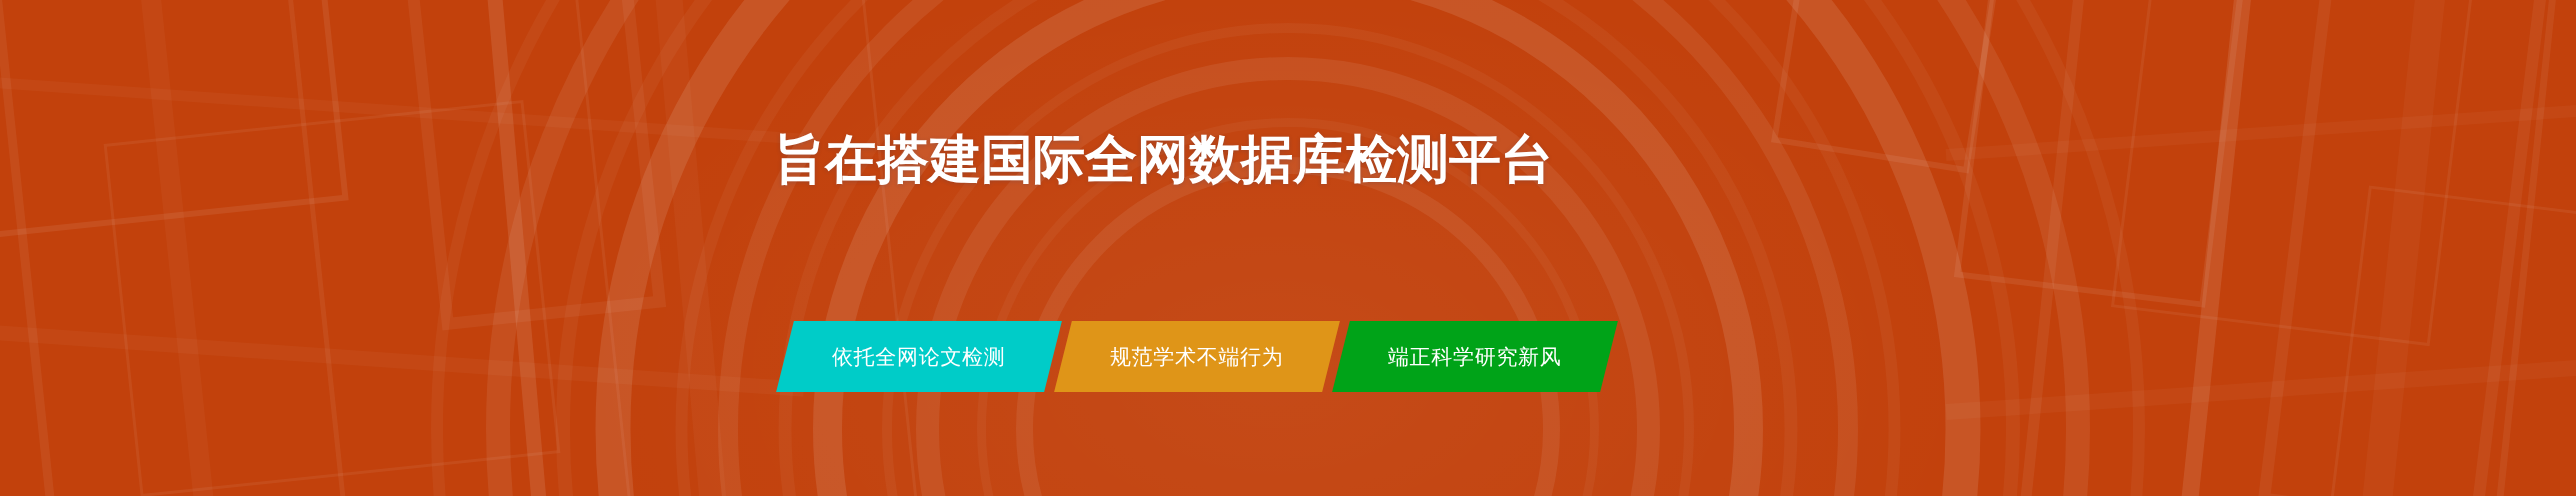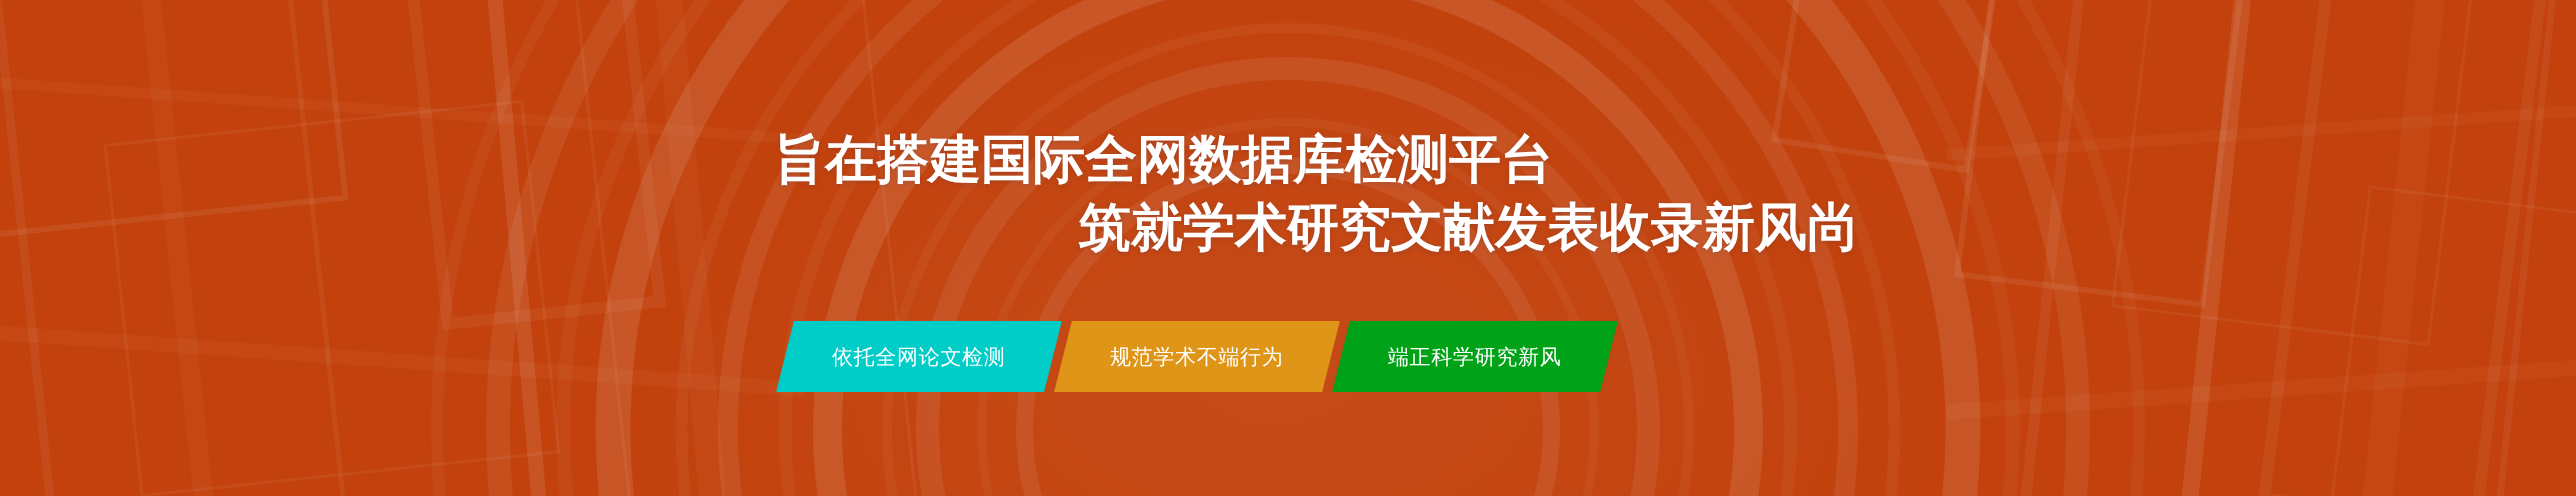--- a/index.html
+++ b/index.html
@@ -150,21 +150,20 @@
     <div class="streak c" style="left:-134px; top:101px;  width:939px;height:10.7px;  transform:rotate(4deg);"></div>
     <div class="streak c" style="left:-134px; top:349px;  width:939px;height:14.8px;  transform:rotate(4deg);"></div>
     <div class="streak c" style="left:1945px; top:121px;  width:805px;height:12px;  transform:rotate(-4deg);"></div>
     <div class="streak c" style="left:1945px; top:376px;  width:805px;height:16px;  transform:rotate(-4deg);"></div>
   </div>
 
   <div class="vignette"></div>
 
   <div class="content">
     <div class="headline" id="headline-1" style="color: rgb(255, 255, 255);">旨在搭建国际全网数据库检测平台</div>
-    <div class="headline" id="headline-2" style="color: rgb(255, 255, 255);">筑就学术研究文献发表收录新风尚</div>
 
     <div class="badges">
       <div class="badge" id="badge-0" style="background: rgb(0, 204, 200);">
         <span class="badge-label" style="color: rgb(255, 255, 255);">依托全网论文检测</span>
       </div>
       <div class="badge" id="badge-1" style="background: rgb(223, 149, 24);">
         <span class="badge-label" style="color: rgb(255, 255, 255);">规范学术不端行为</span>
       </div>
       <div class="badge" id="badge-2" style="background: rgb(0, 163, 24);">
         <span class="badge-label" style="color: rgb(255, 255, 255);">端正科学研究新风</span>

